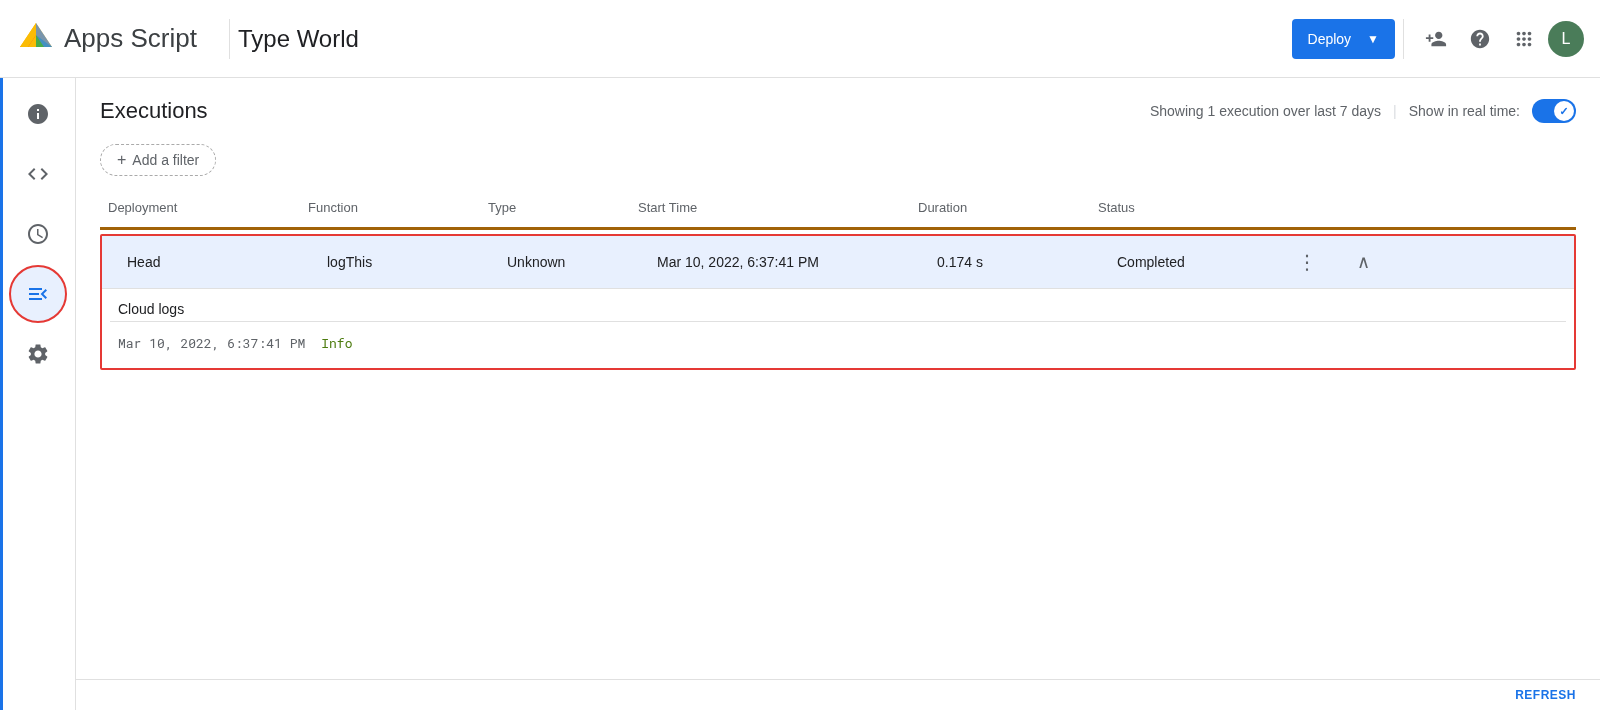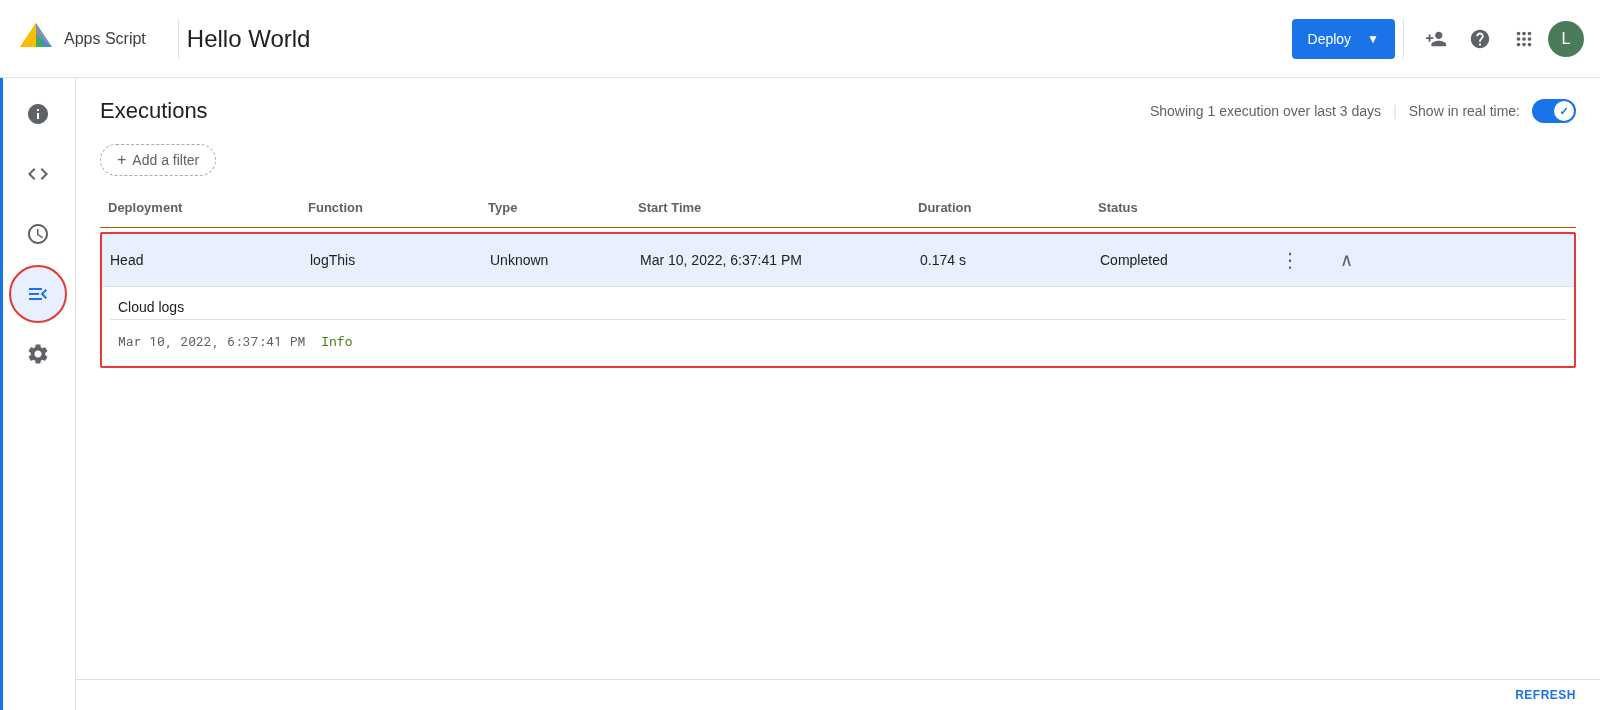--- a/index.html
+++ b/index.html
@@ -18,21 +18,21 @@
       display: flex;
       align-items: center;
       gap: 8px;
       margin-right: 24px;
     }
     .logo-icon {
       width: 40px;
       height: 40px;
     }
     .header-app-name {
-      font-size: 16px;
+      font-size: 26px;
       font-weight: 400;
       color: #3c4043;
       white-space: nowrap;
     }
     .header-project-name {
       font-size: 24px;
       font-weight: 400;
       color: #202124;
     }
     .header-spacer { flex: 1; }
@@ -209,40 +209,40 @@
 
     
     .table-container {
       padding: 0 24px;
       flex: 1;
     }
     .table-header {
       display: grid;
       grid-template-columns: 200px 180px 150px 280px 180px 180px 60px 40px;
       padding: 8px 0;
-      border-bottom: 1px solid #a16207;
-      font-weight: 700;
+      border-bottom: 3px solid #a16207;
+      font-weight: 400;
       font-size: 13px;
       color: #5f6368;
     }
     .table-header-cell {
       padding: 4px 8px;
     }
 
     
     .execution-row-wrapper {
       border: 2px solid #e53935;
       border-radius: 2px;
       margin-top: 4px;
     }
     .execution-row {
       display: grid;
       grid-template-columns: 200px 180px 150px 280px 180px 180px 60px 40px;
       background: #e8f0fe;
-      padding: 10px 0;
+      padding: 10px 17px;
       align-items: center;
       font-size: 14px;
     }
     .execution-cell {
       padding: 4px 8px;
     }
     .execution-cell.actions {
       display: flex;
       align-items: center;
       gap: 8px;
@@ -330,21 +330,21 @@
     <svg class="logo-icon" viewBox="0 0 40 40" xmlns="http://www.w3.org/2000/svg">
       <polygon points="4,28 20,4 36,28" fill="#fbbc05"></polygon>
       <polygon points="4,28 20,16 12,28" fill="#ea4335" opacity="0.85"></polygon>
       <polygon points="20,16 36,28 28,28 20,28" fill="#34a853" opacity="0.9"></polygon>
       <polygon points="20,4 20,16 28,28 36,28" fill="#4285f4" opacity="0.7"></polygon>
       <polygon points="4,28 12,28 20,16 20,4" fill="#fbbc05"></polygon>
     </svg>
     <span class="header-app-name">Apps Script</span>
   </div>
   <div class="header-vdivider"></div>
-  <span class="header-project-name">Hello World</span>
+  <span class="header-project-name">Type World</span>
   <div class="header-spacer"></div>
   <button class="deploy-btn">
     <span>Deploy</span>
     <span class="chevron">▼</span>
   </button>
   <div class="header-vdivider"></div>
   <button class="header-icon-btn">
     <svg width="22" height="22" viewBox="0 0 24 24" fill="#5f6368">
         <path d="M15 12c2.21 0 4-1.79 4-4s-1.79-4-4-4-4 1.79-4 4 1.79 4 4 4zm-9-2V7H4v3H1v2h3v3h2v-3h3v-2H6zm9 4c-2.67 0-8 1.34-8 4v2h16v-2c0-2.66-5.33-4-8-4z"></path>
       </svg>
@@ -391,21 +391,21 @@
           <path d="M19.14 12.94c.04-.3.06-.61.06-.94 0-.32-.02-.64-.07-.94l2.03-1.58c.18-.14.23-.41.12-.61l-1.92-3.32c-.12-.22-.37-.29-.59-.22l-2.39.96c-.5-.38-1.03-.7-1.62-.94l-.36-2.54c-.04-.24-.24-.41-.48-.41h-3.84c-.24 0-.43.17-.47.41l-.36 2.54c-.59.24-1.13.57-1.62.94l-2.39-.96c-.22-.08-.47 0-.59.22L2.74 8.87c-.12.21-.08.47.12.61l2.03 1.58c-.05.3-.07.62-.07.94s.02.64.07.94l-2.03 1.58c-.18.14-.23.41-.12.61l1.92 3.32c.12.22.37.29.59.22l2.39-.96c.5.38 1.03.7 1.62.94l.36 2.54c.05.24.24.41.48.41h3.84c.24 0 .44-.17.47-.41l.36-2.54c.59-.24 1.13-.56 1.62-.94l2.39.96c.22.08.47 0 .59-.22l1.92-3.32c.12-.22.07-.47-.12-.61l-2.01-1.58zM12 15.6c-1.98 0-3.6-1.62-3.6-3.6s1.62-3.6 3.6-3.6 3.6 1.62 3.6 3.6-1.62 3.6-3.6 3.6z"></path>
         </svg>
     </div>
   </div>
 
   <div class="content">
 
     <div class="executions-header">
       <span class="executions-title">Executions</span>
       <div class="executions-meta">
-        <span>Showing 1 execution over last 3 days</span>
+        <span>Showing 1 execution over last 7 days</span>
         <span class="pipe">|</span>
         <span class="real-time-label">Show in real time:</span>
         <div class="toggle-wrap">
           <div class="toggle-track"></div>
           <div class="toggle-thumb">
             <span class="toggle-check">✓</span>
           </div>
         </div>
       </div>
     </div>

